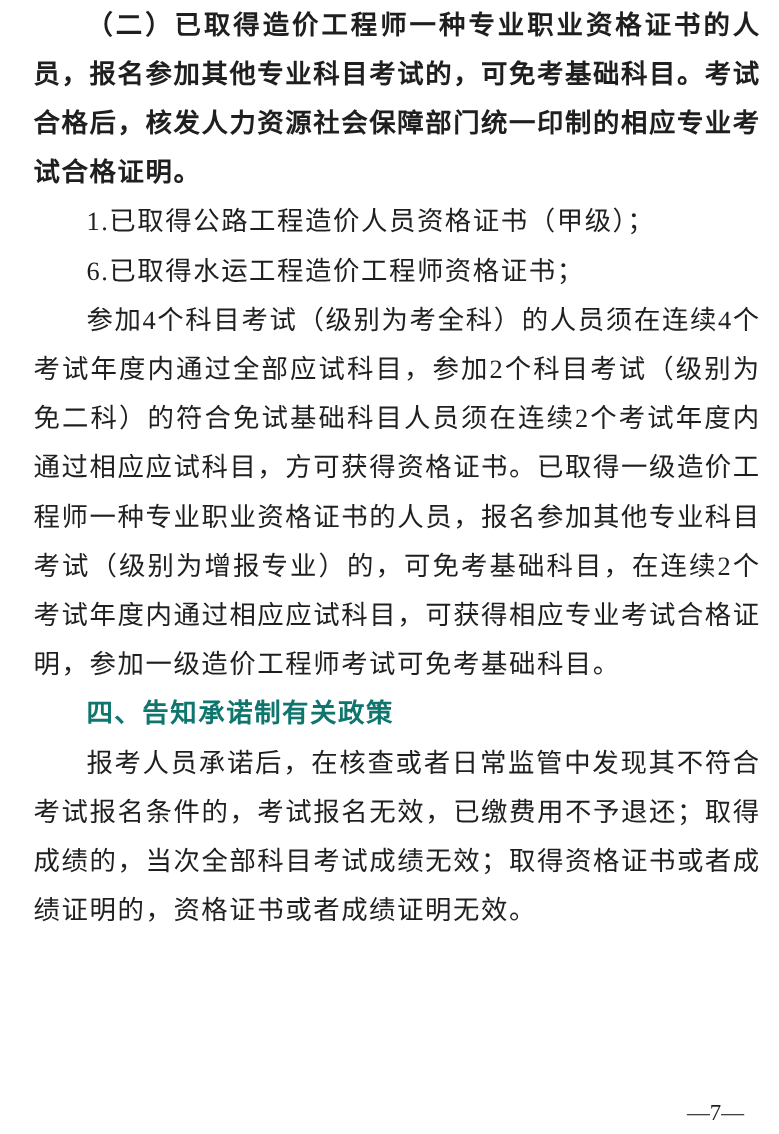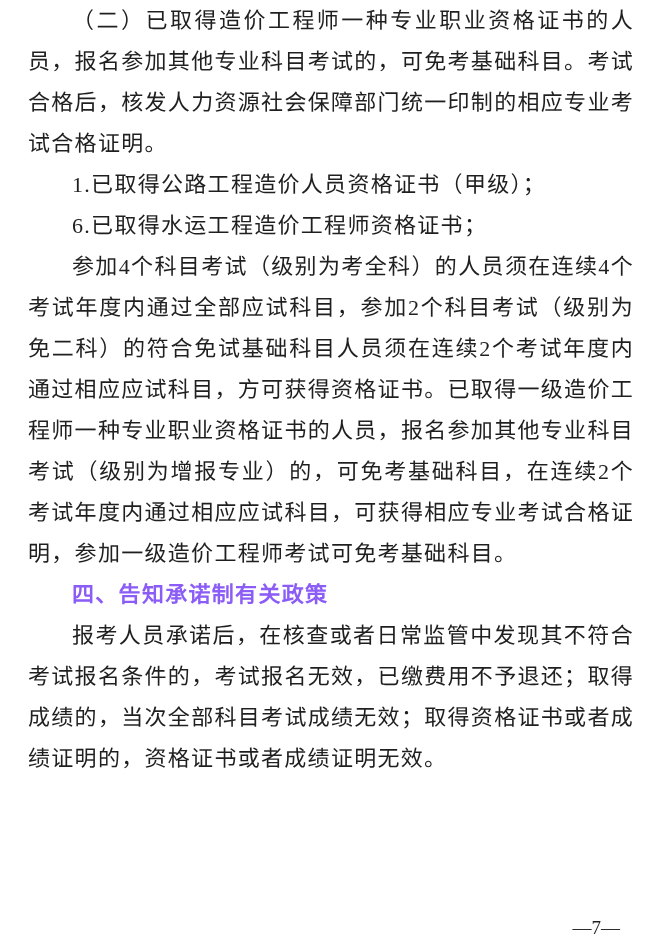--- a/index.html
+++ b/index.html
@@ -22,33 +22,33 @@
     margin: 0;
     font-size: 22px;
     line-height: 41px;
     letter-spacing: 1.3px;
     text-align: justify;
     text-indent: 2em;
     word-break: normal;
   }
   
   .kai {
-    font-weight: normal;
+    font-weight: bold;
   }
   
   .fs {
     font-weight: normal;
     font-family: Liberation Serif, serif;
   }
   
   .hei {
     font-family: "Liberation Sans", "DejaVu Sans", sans-serif;
     font-weight: bold;
     letter-spacing: 2px;
-    color: #8b5cf6;
+    color: #0f766e;
   }
   .pagenum {
     position: absolute;
     right: 29px;
     bottom: 5px;
     font-size: 19px;
     letter-spacing: 0;
     line-height: 24px;
     color: #1f1f1f;
     font-family: "Liberation Serif", "DejaVu Serif", serif;

